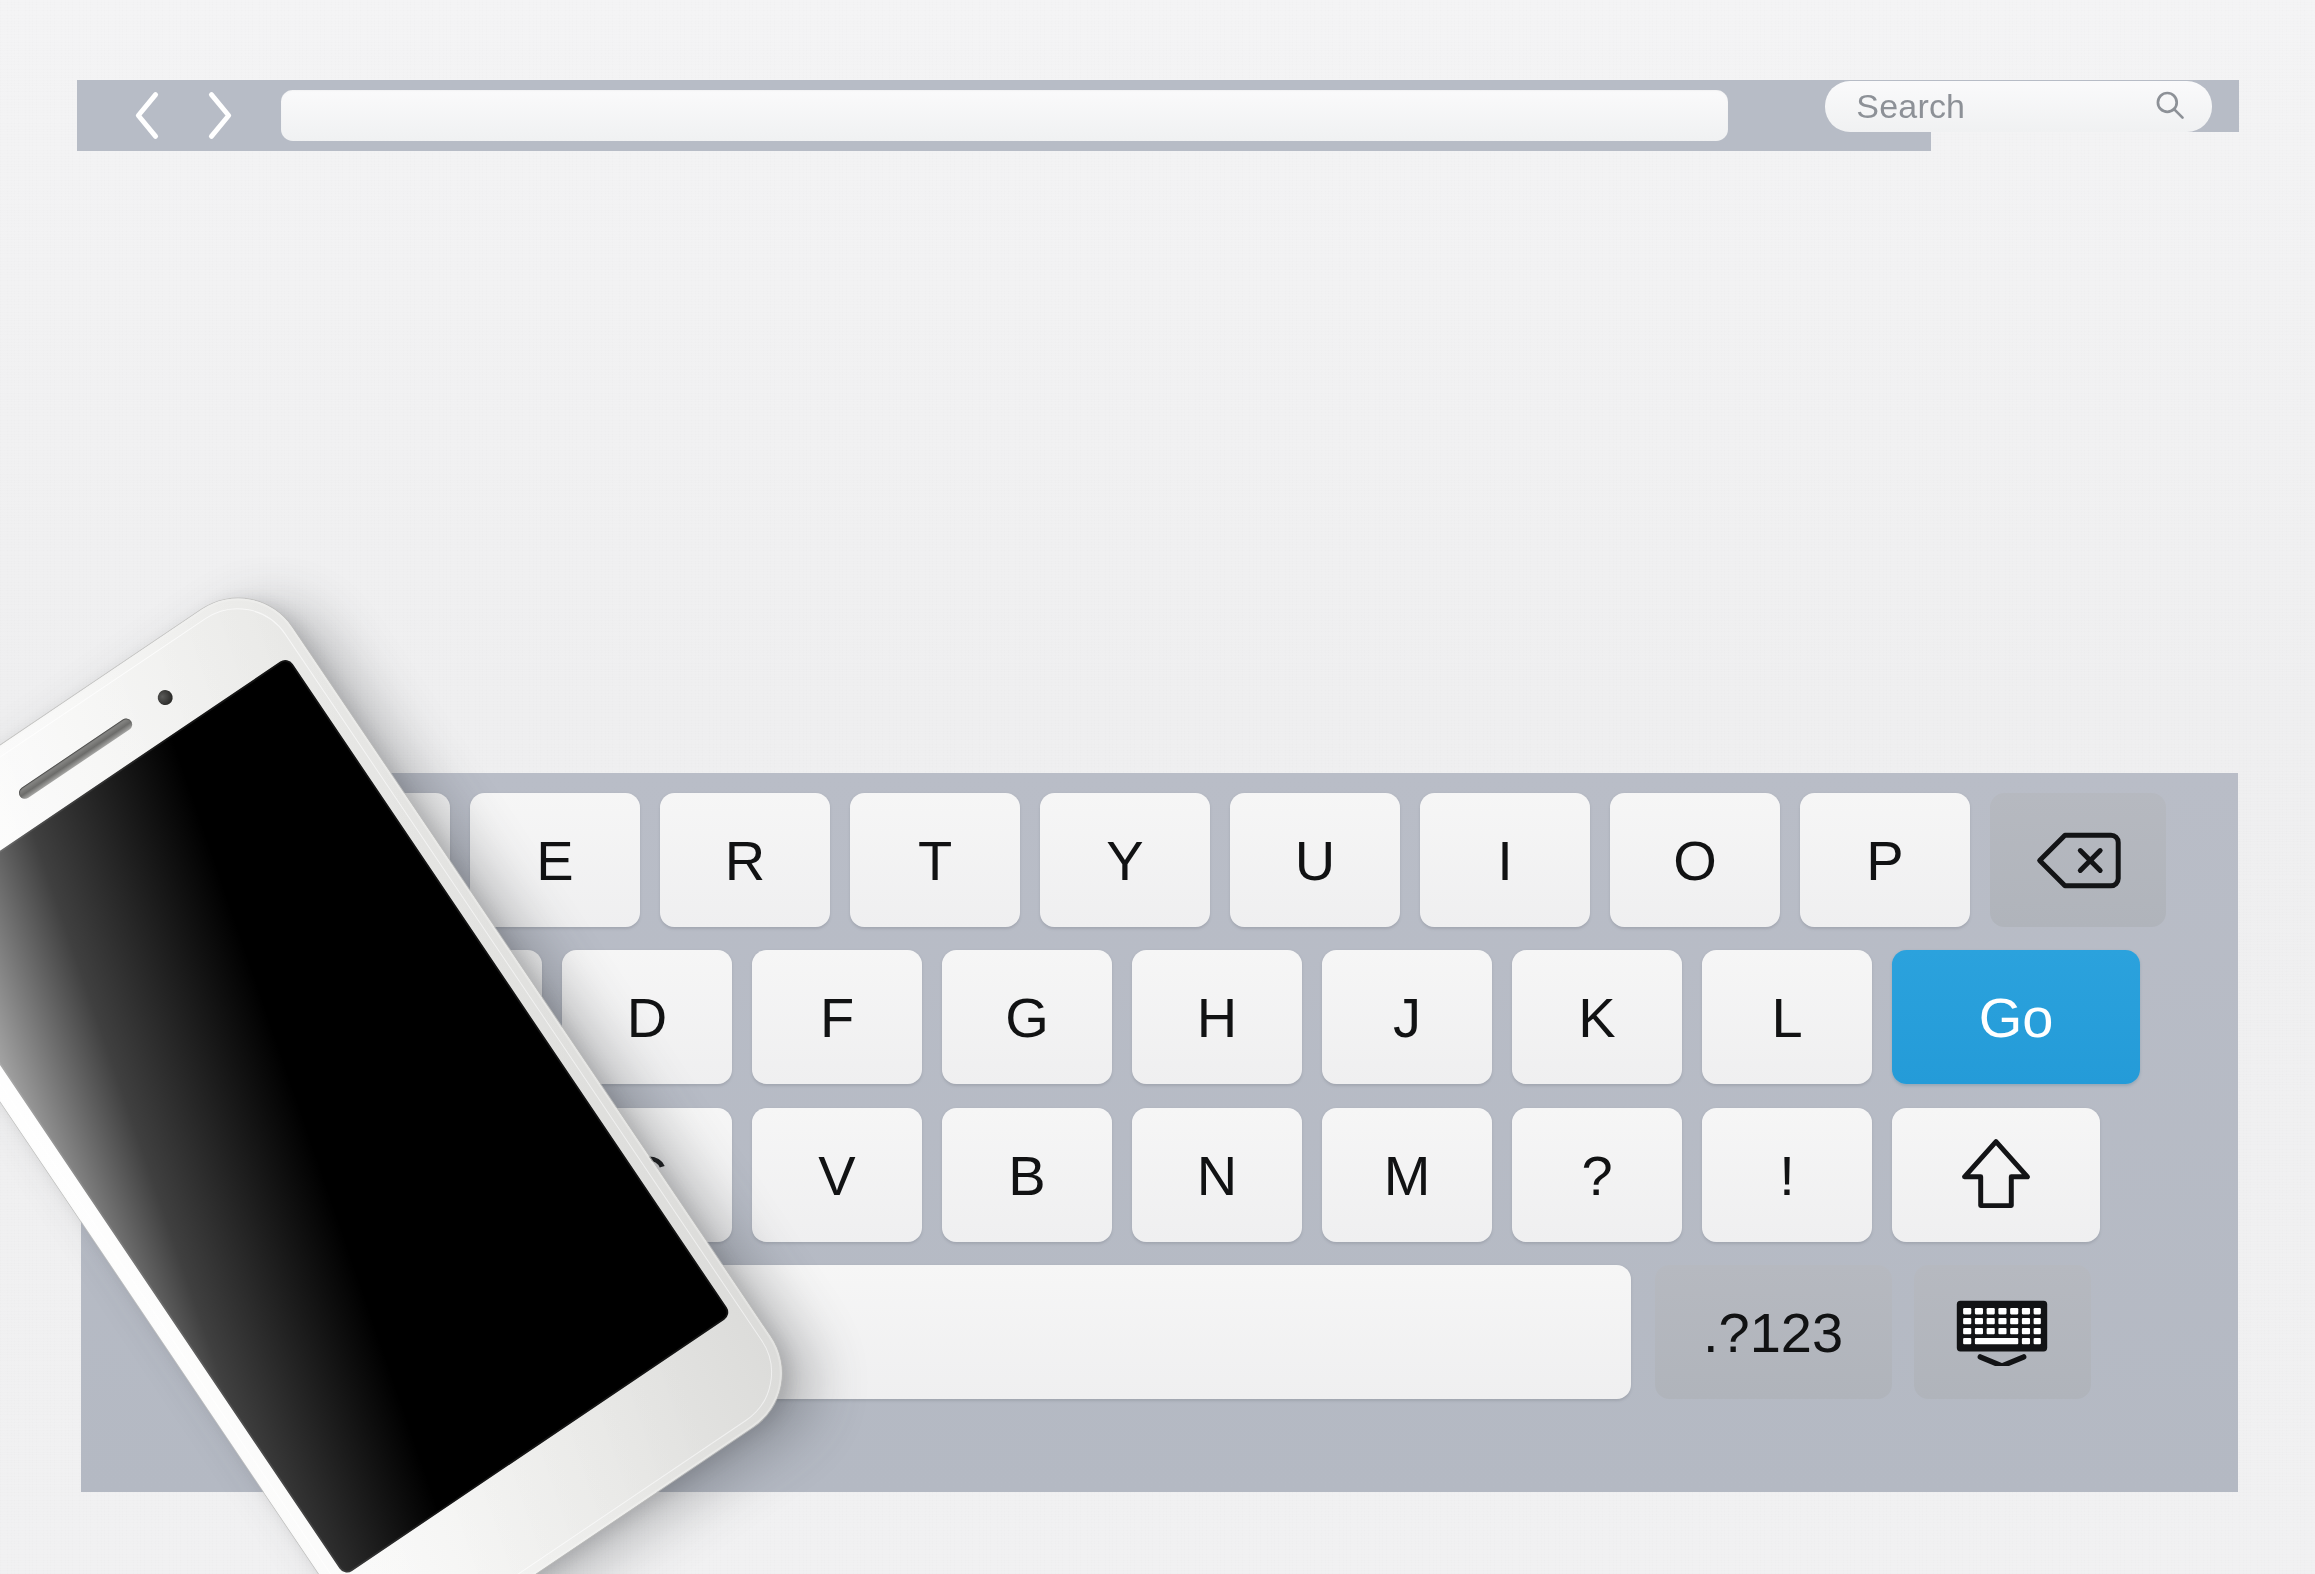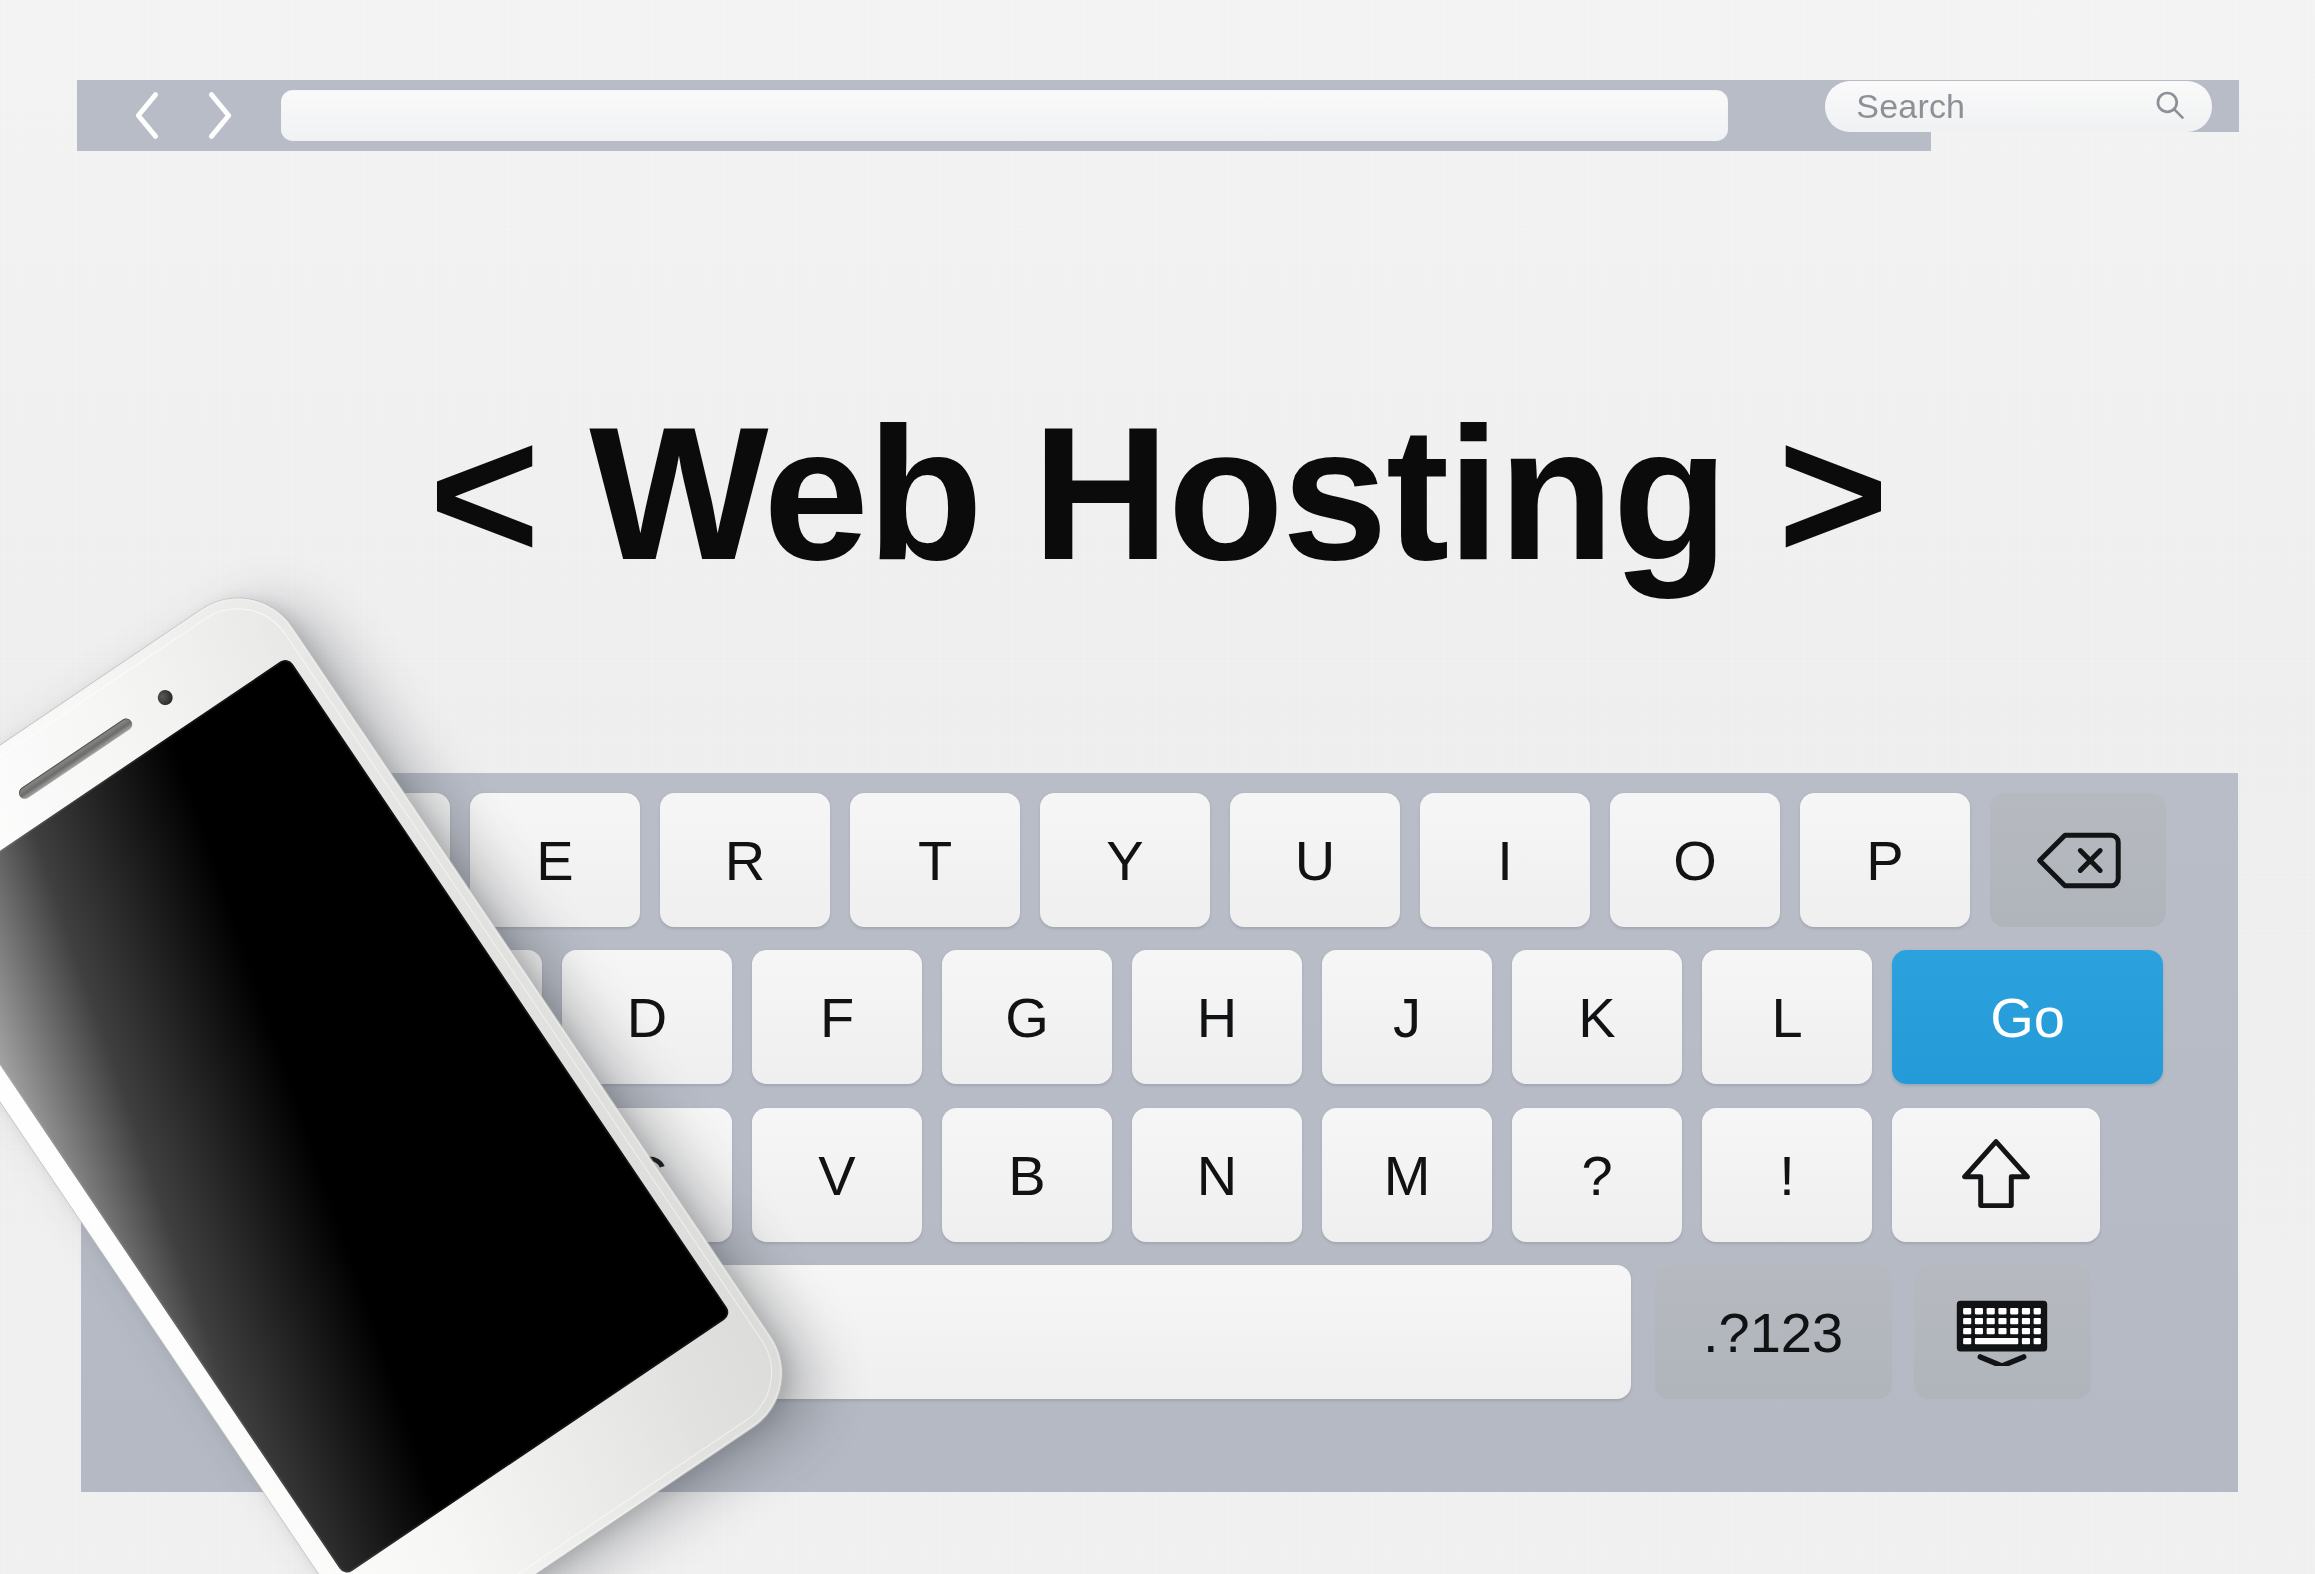--- a/index.html
+++ b/index.html
@@ -173,21 +173,21 @@
   }
 
   
   #row-1 .key        { width: 170px; margin-right: 20px; }
   #row-1 .key:last-child { margin-right: 0; }
   #row-1 .key.dark   { width: 176px; }
 
   
   #row-2 { padding-left: 101px; padding-right: 9px; }
   #row-2 .key        { width: 170px; margin-right: 20px; }
-  #row-2 .key.blue   { width: 271px; margin-right: 0; }
+  #row-2 .key.blue   { width: 248px; margin-right: 0; }
 
   
   #row-3 { padding-left: 101px; padding-right: 9px; }
   #row-3 .key        { width: 170px; margin-right: 20px; }
   #row-3 .key.shiftkey { width: 208px; margin-right: 0; }
 
   
   #row-4 .key.numkey   { width: 237px; margin-right: 0; }
   #row-4 .key.spacekey { width: 1257px; margin-left: 267px; margin-right: 23.5px; }
   #row-4 .key.hidekey  { width: 177px; margin-left: 22px; }
@@ -305,21 +305,20 @@
       <span id="search-placeholder">Search</span>
       <span id="search-icon">
         <svg viewBox="0 0 38 38" fill="none" xmlns="http://www.w3.org/2000/svg">
           <circle cx="16" cy="15" r="10.5" stroke="#8d9197" stroke-width="3"></circle>
           <path d="M23.5 22.5 L33 32" stroke="#8d9197" stroke-width="3" stroke-linecap="round"></path>
         </svg>
       </span>
     </div>
   </div>
 
-  <div id="page-title">&lt; Web Hosting &gt;</div>
 
   <div id="keyboard">
 
     <div class="kbrow" id="row-1">
       <div class="key">Q</div>
       <div class="key">W</div>
       <div class="key">E</div>
       <div class="key">R</div>
       <div class="key">T</div>
       <div class="key">Y</div>

